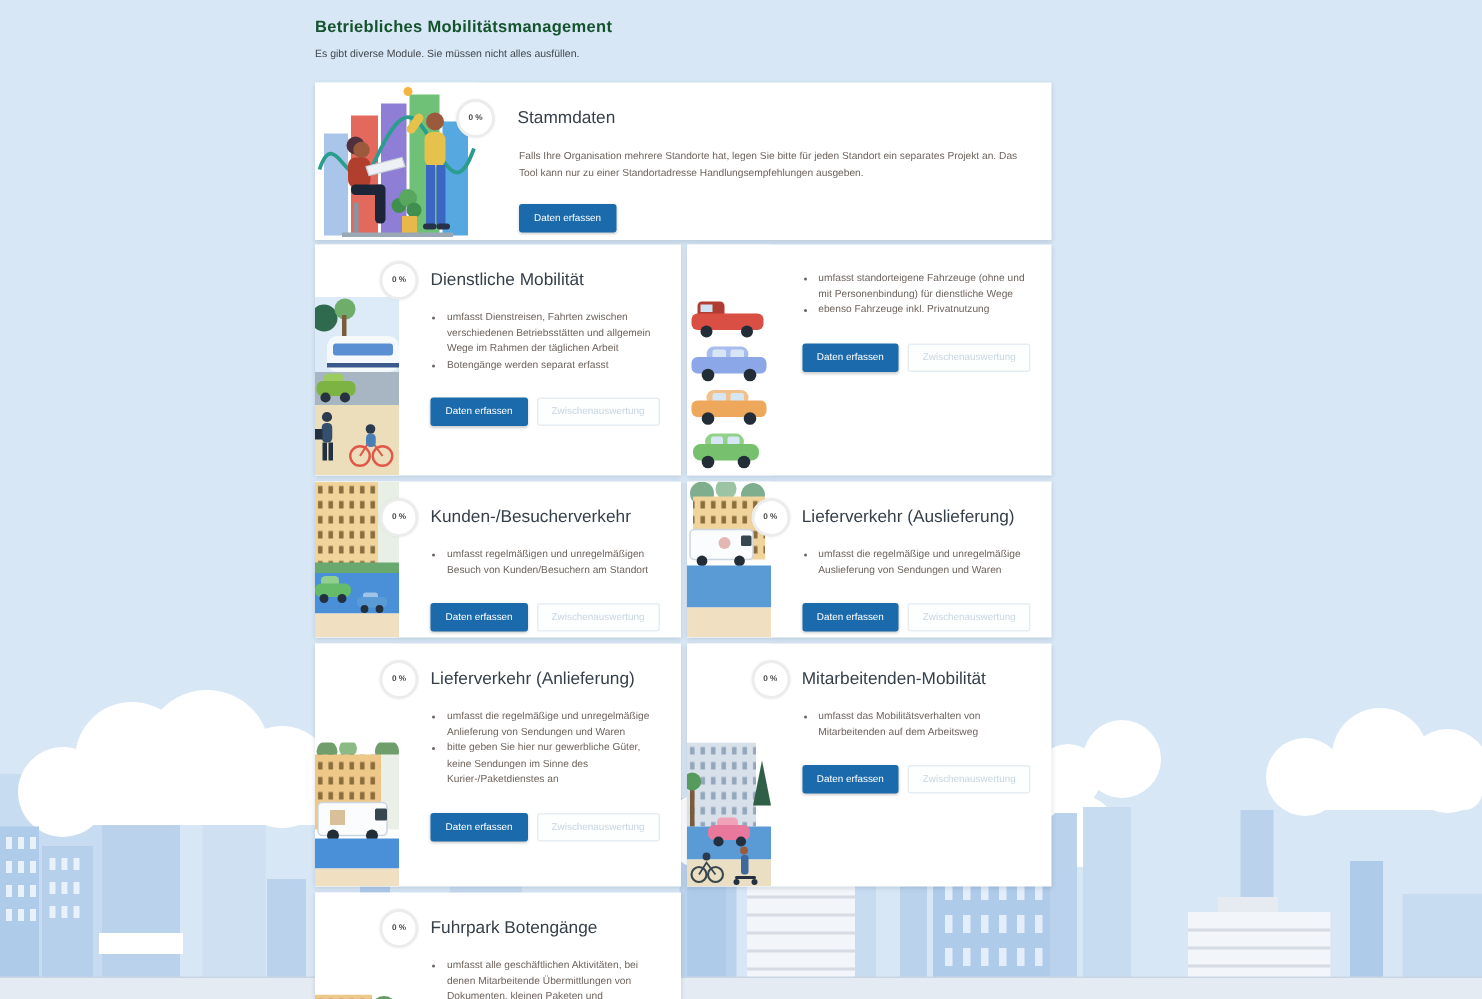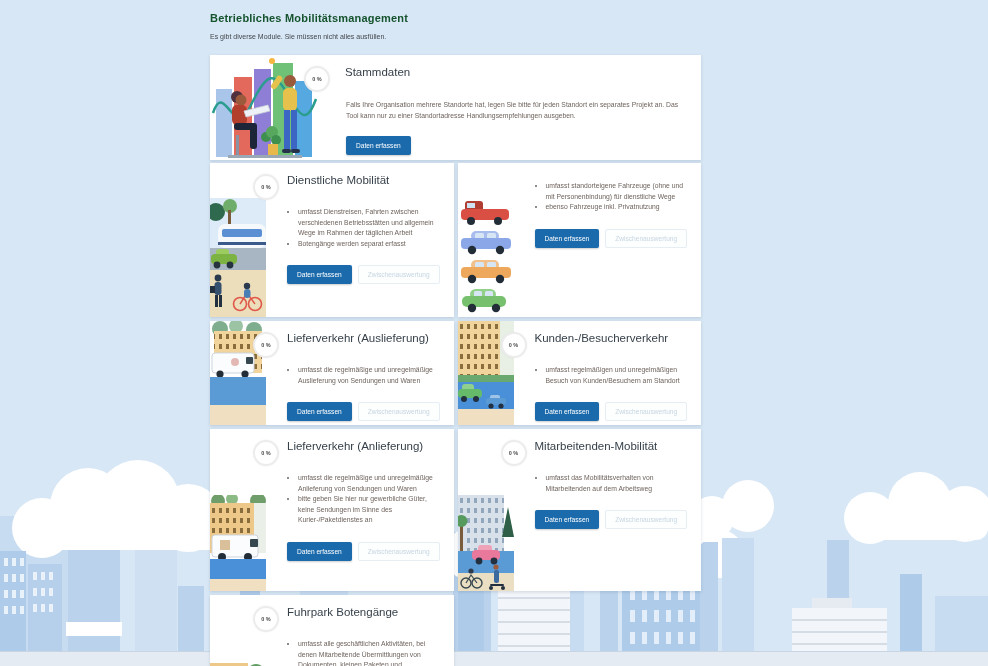--- a/index.html
+++ b/index.html
@@ -71,20 +71,21 @@
 
   .card-body {
     flex: 1;
     padding: 11px 13px 10px 0;
     display: flex;
     flex-direction: column;
     min-width: 0;
   }
   .card-head {
     display: flex;
+    align-items: center;
     gap: 8px;
     margin-left: -13px;
     position: relative;
     z-index: 2;
   }
   .card--wide .card-head { gap: 15px; margin-left: -14px; }
   .progress-circle {
     flex: 0 0 26px;
     width: 26px; height: 26px;
     border-radius: 50%;
@@ -405,58 +406,20 @@
             <button class="btn btn-primary">Daten erfassen</button>
             <button class="btn btn-disabled" disabled="">Zwischenauswertung</button>
           </div>
         </div>
       </div>
 
       <div class="card h3">
         <div class="card-illu">
           <svg viewBox="0 0 56 104" aria-hidden="true">
             <defs>
-              <pattern id="win-b" width="7" height="10" patternUnits="userSpaceOnUse">
-                <rect width="7" height="10" fill="#f0d49c"></rect>
-                  <rect x="2" y="3" width="3" height="5" fill="#8a6d3d"></rect>
-              </pattern>
-            </defs>
-            <rect width="56" height="104" fill="#ffffff"></rect>
-            <circle cx="10" cy="8" r="8" fill="#7fae8e"></circle>
-              <circle cx="26" cy="5" r="7" fill="#9cc4a4"></circle>
-              <circle cx="44" cy="9" r="8" fill="#7fae8e"></circle>
-            <rect x="4" y="10" width="48" height="42" fill="url(#win-b)"></rect>
-            <rect x="2" y="32" width="42" height="20" rx="3" fill="#fbfcfe" stroke="#ccd5de" stroke-width="1"></rect>
-            <rect x="36" y="36" width="7" height="7" rx="1" fill="#37474f"></rect>
-            <circle cx="25" cy="41" r="4" fill="#e3b8b4"></circle>
-            <circle cx="10" cy="53" r="3.6" fill="#222d38"></circle>
-              <circle cx="35" cy="53" r="3.6" fill="#222d38"></circle>
-            <rect y="56" width="56" height="28" fill="#5b9bd5"></rect>
-            <rect y="84" width="56" height="20" fill="#f0dfc0"></rect>
-          </svg>
-        </div>
-        <div class="card-body">
-          <div class="card-head">
-            <div class="progress-circle">0 %</div>
-            <div class="card-title">Lieferverkehr (Auslieferung)</div>
-          </div>
-          <ul class="card-bullets">
-            <li>umfasst die regelmäßige und unregelmäßige Auslieferung von Sendungen und Waren</li>
-          </ul>
-          <div class="card-actions">
-            <button class="btn btn-primary">Daten erfassen</button>
-            <button class="btn btn-disabled" disabled="">Zwischenauswertung</button>
-          </div>
-        </div>
-      </div>
-
-      <div class="card h3">
-        <div class="card-illu">
-          <svg viewBox="0 0 56 104" aria-hidden="true">
-            <defs>
               <pattern id="win-a" width="7" height="10" patternUnits="userSpaceOnUse">
                 <rect width="7" height="10" fill="#f0d49c"></rect>
                   <rect x="2" y="3" width="3" height="5" fill="#8a6d3d"></rect>
               </pattern>
             </defs>
             <rect width="56" height="104" fill="#fdf6ea"></rect>
             <rect width="42" height="58" fill="url(#win-a)"></rect>
             <rect x="42" width="14" height="58" fill="#e8f0e6"></rect>
             <rect y="54" width="56" height="7" fill="#69a86e"></rect>
             <rect y="61" width="56" height="27" fill="#4a90d9"></rect>
@@ -471,20 +434,58 @@
             <rect y="88" width="56" height="16" fill="#f0dfc0"></rect>
           </svg>
         </div>
         <div class="card-body">
           <div class="card-head">
             <div class="progress-circle">0 %</div>
             <div class="card-title">Kunden-/Besucherverkehr</div>
           </div>
           <ul class="card-bullets">
             <li>umfasst regelmäßigen und unregelmäßigen Besuch von Kunden/Besuchern am Standort</li>
+          </ul>
+          <div class="card-actions">
+            <button class="btn btn-primary">Daten erfassen</button>
+            <button class="btn btn-disabled" disabled="">Zwischenauswertung</button>
+          </div>
+        </div>
+      </div>
+
+      <div class="card h3">
+        <div class="card-illu">
+          <svg viewBox="0 0 56 104" aria-hidden="true">
+            <defs>
+              <pattern id="win-b" width="7" height="10" patternUnits="userSpaceOnUse">
+                <rect width="7" height="10" fill="#f0d49c"></rect>
+                  <rect x="2" y="3" width="3" height="5" fill="#8a6d3d"></rect>
+              </pattern>
+            </defs>
+            <rect width="56" height="104" fill="#ffffff"></rect>
+            <circle cx="10" cy="8" r="8" fill="#7fae8e"></circle>
+              <circle cx="26" cy="5" r="7" fill="#9cc4a4"></circle>
+              <circle cx="44" cy="9" r="8" fill="#7fae8e"></circle>
+            <rect x="4" y="10" width="48" height="42" fill="url(#win-b)"></rect>
+            <rect x="2" y="32" width="42" height="20" rx="3" fill="#fbfcfe" stroke="#ccd5de" stroke-width="1"></rect>
+            <rect x="36" y="36" width="7" height="7" rx="1" fill="#37474f"></rect>
+            <circle cx="25" cy="41" r="4" fill="#e3b8b4"></circle>
+            <circle cx="10" cy="53" r="3.6" fill="#222d38"></circle>
+              <circle cx="35" cy="53" r="3.6" fill="#222d38"></circle>
+            <rect y="56" width="56" height="28" fill="#5b9bd5"></rect>
+            <rect y="84" width="56" height="20" fill="#f0dfc0"></rect>
+          </svg>
+        </div>
+        <div class="card-body">
+          <div class="card-head">
+            <div class="progress-circle">0 %</div>
+            <div class="card-title">Lieferverkehr (Auslieferung)</div>
+          </div>
+          <ul class="card-bullets">
+            <li>umfasst die regelmäßige und unregelmäßige Auslieferung von Sendungen und Waren</li>
           </ul>
           <div class="card-actions">
             <button class="btn btn-primary">Daten erfassen</button>
             <button class="btn btn-disabled" disabled="">Zwischenauswertung</button>
           </div>
         </div>
       </div>
 
       <div class="card h4">
         <div class="card-illu">

